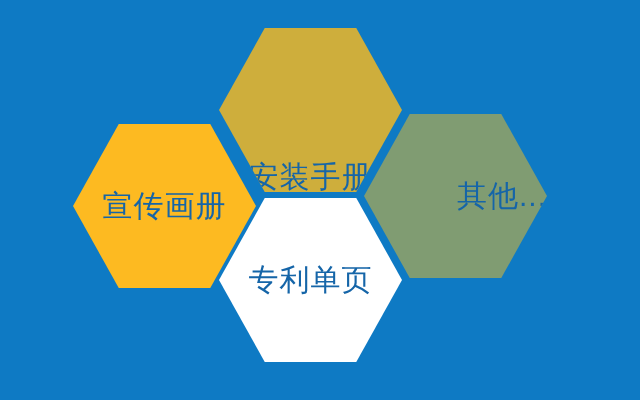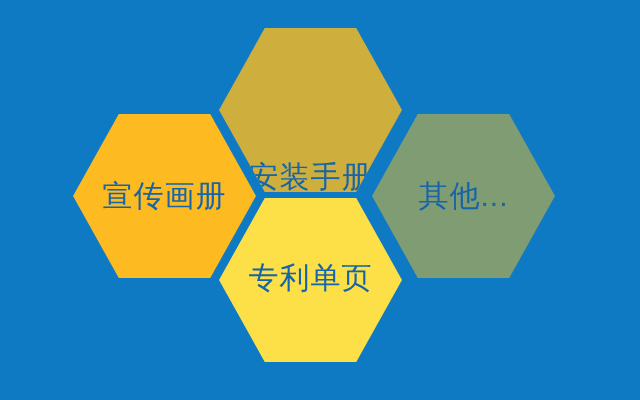--- a/index.html
+++ b/index.html
@@ -34,45 +34,45 @@
     color: #1565a8;
     font-size: 30px;
     line-height: 1;
     letter-spacing: 1px;
     white-space: nowrap;
     text-align: center;
     font-weight: 400;
     pointer-events: none;
   }
   
-  #hex-brochure   { left: 73px;  top: 114px; }
+  #hex-brochure   { left: 73px;  top: 124px; }
   #hex-manual     { left: 219px; top: 28px;  }
   #hex-patent     { left: 219px; top: 198px; }
-  #hex-other      { left: 372px; top: 114px; }
+  #hex-other      { left: 364px; top: 114px; justify-content: flex-end; }
 
   
   #hex-manual  { z-index: 2; align-items: flex-end; }
   #hex-patent  { z-index: 2; }
   #hex-other   { z-index: 1; }
   #hex-brochure{ z-index: 3; }
 </style>
 </head>
 <body>
 
 <div id="stage" style="background: rgb(14, 122, 196);">
 
   <div class="hex" id="hex-brochure" style="background: rgb(253, 186, 33);">
     <span class="hex-label" style="color: rgb(21, 101, 168);">宣传画册</span>
   </div>
 
   <div class="hex" id="hex-manual" style="background: rgb(206, 174, 60);">
     <span class="hex-label" style="color: rgb(21, 101, 168);">安装手册</span>
   </div>
 
-  <div class="hex" id="hex-patent" style="background: #fde047; font-family: Liberation Mono, monospace;">
+  <div class="hex" id="hex-patent" style="background: #ffffff;">
     <span class="hex-label" style="color: rgb(21, 101, 168);">专利单页</span>
   </div>
 
   <div class="hex" id="hex-other" style="background: rgb(128, 156, 114);">
     <span class="hex-label" style="color: rgb(21, 101, 168);">其他...</span>
   </div>
 
 </div>
 
 </body></html>

